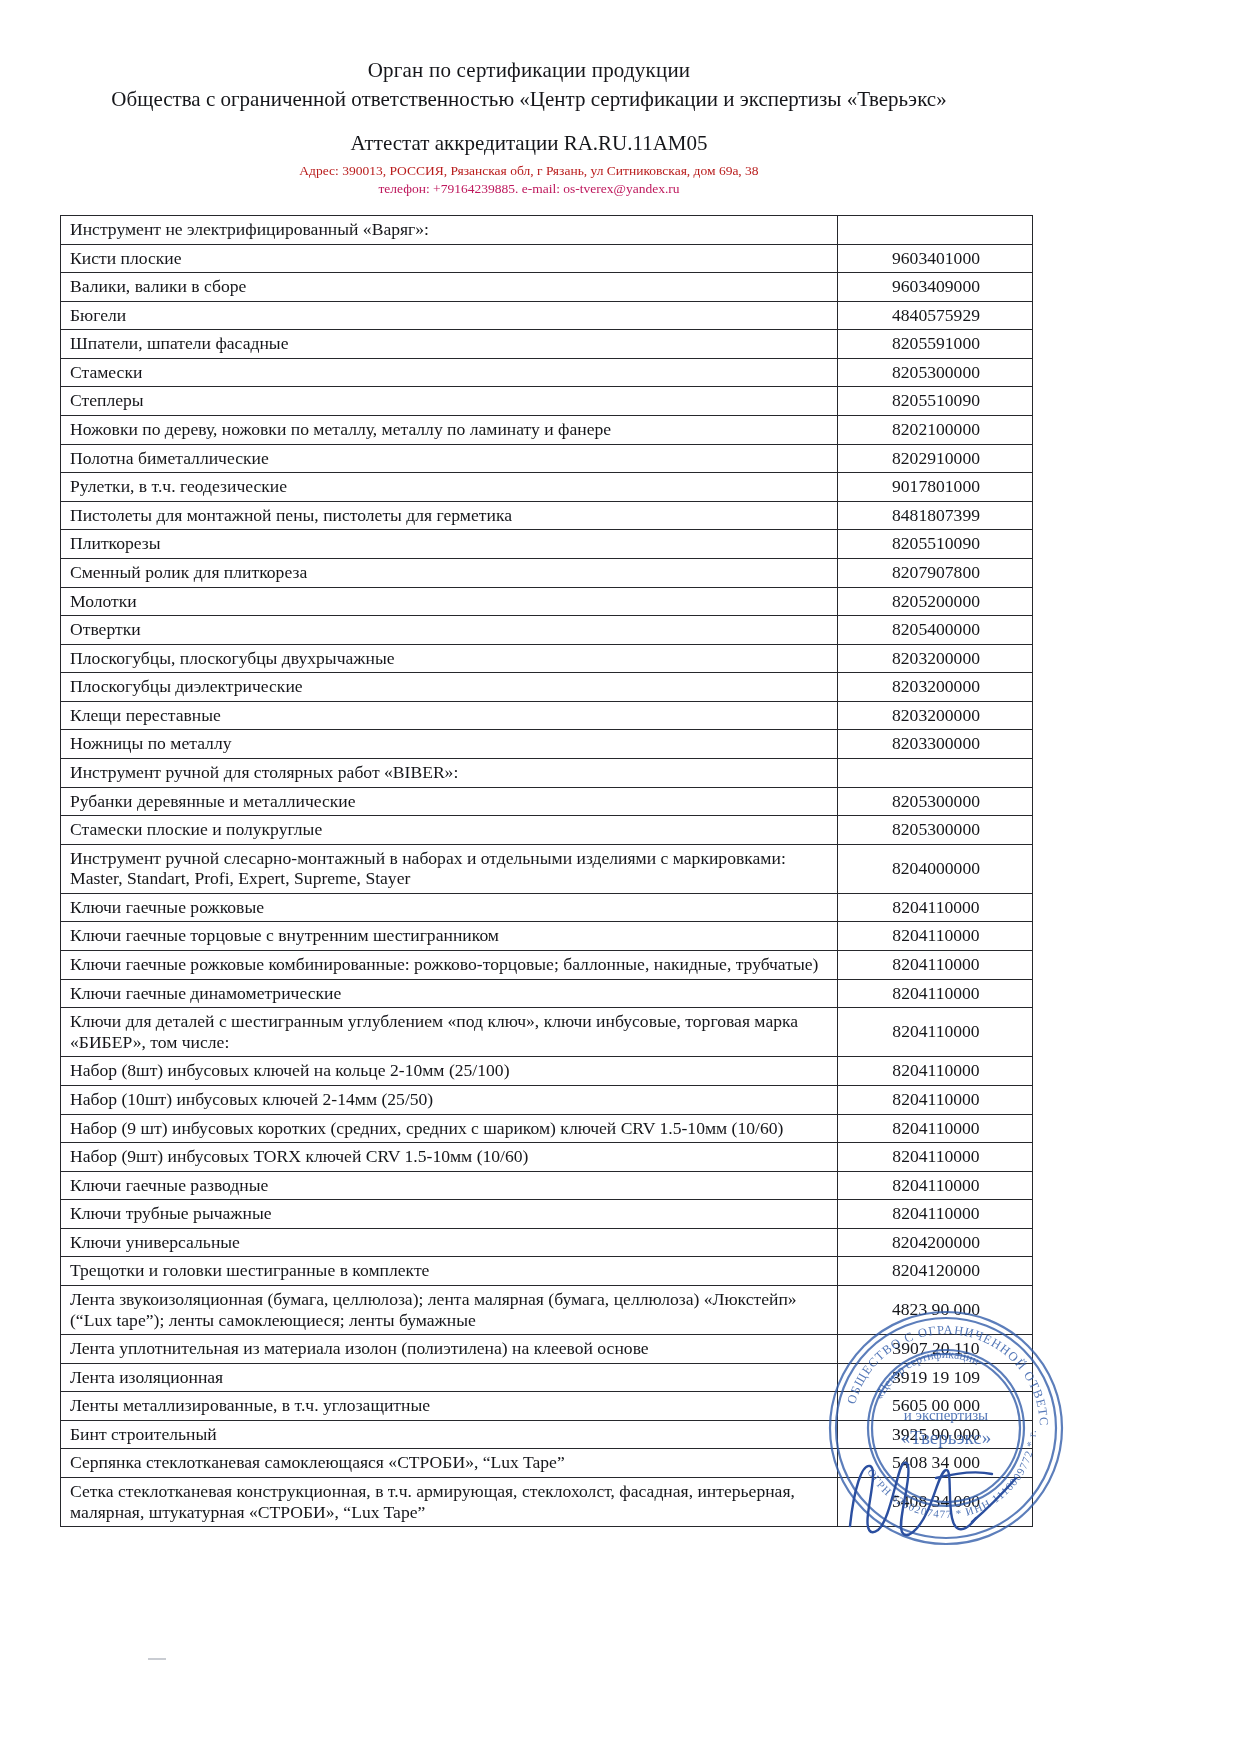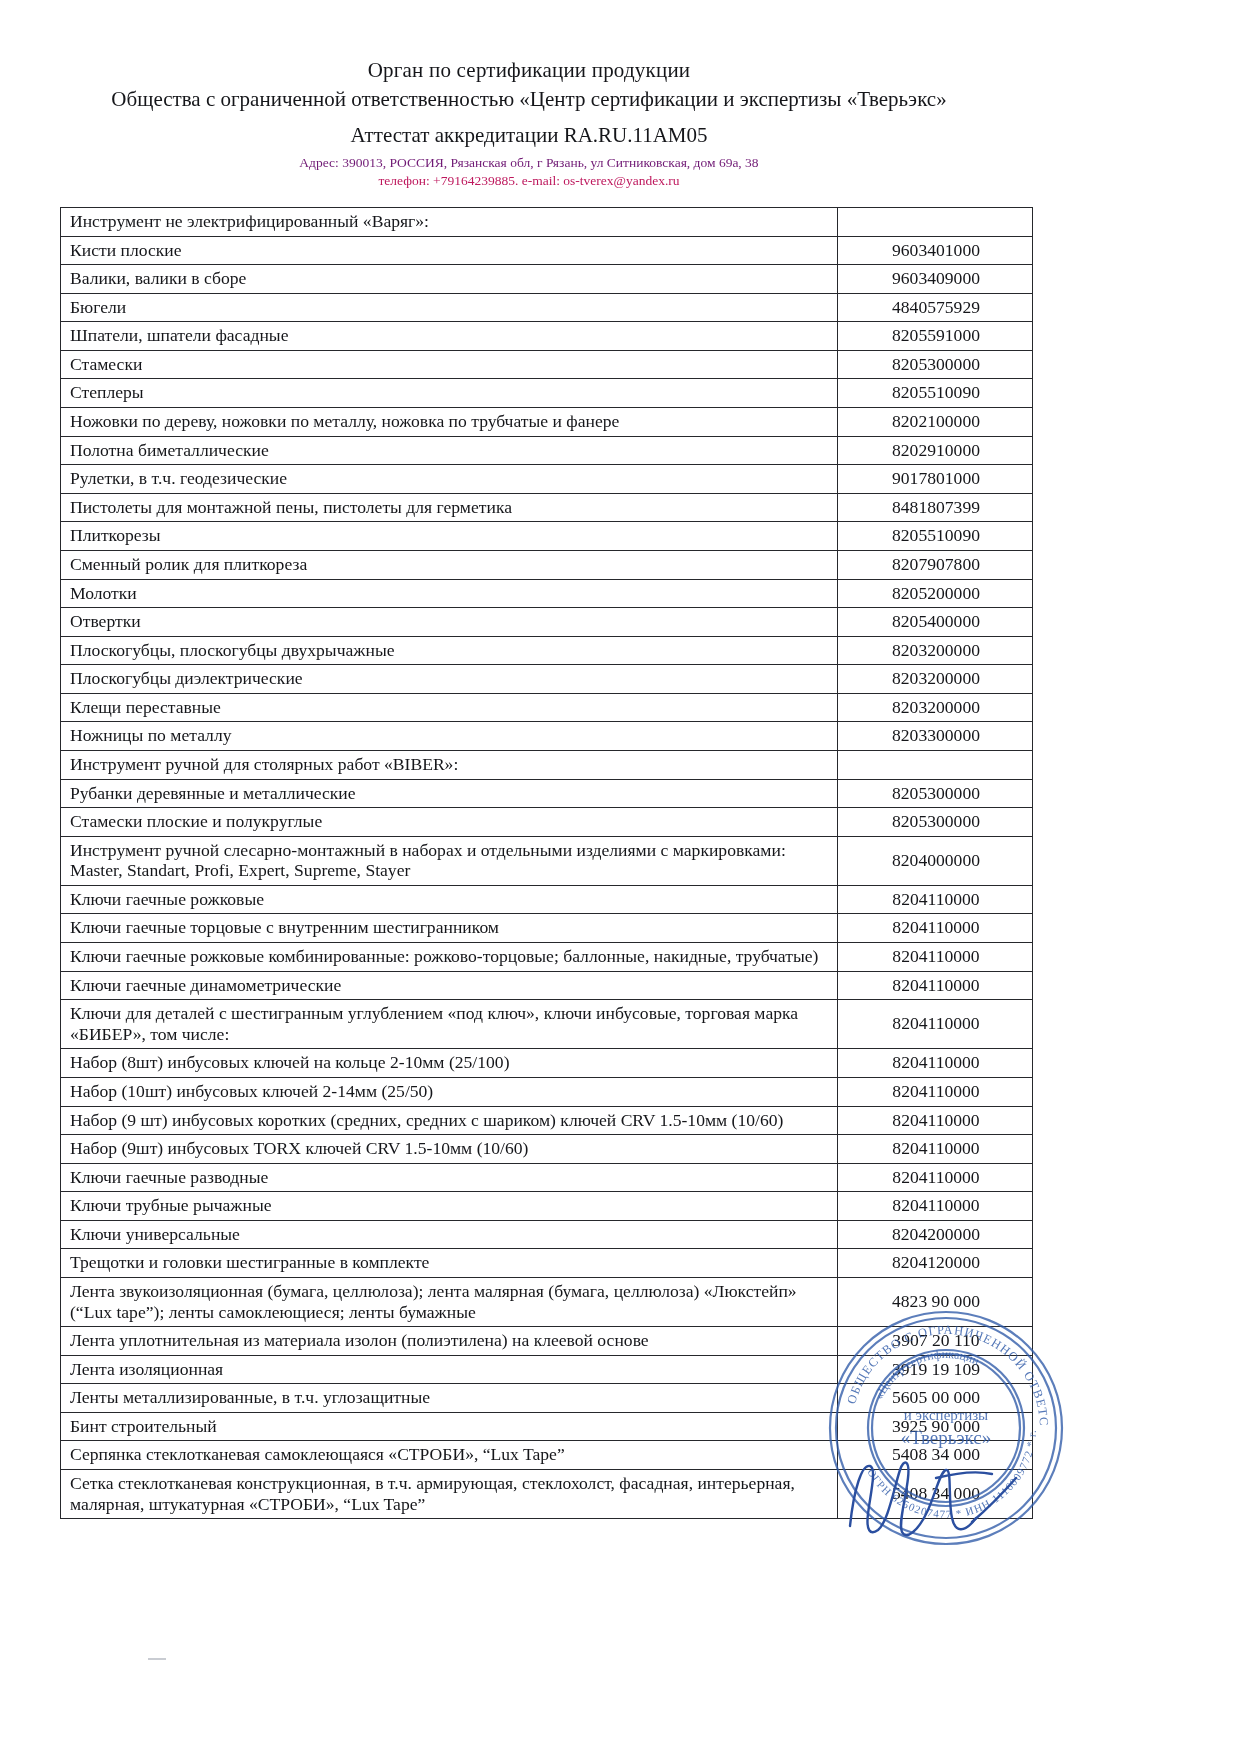--- a/index.html
+++ b/index.html
@@ -31,26 +31,26 @@
   .header .line1 {
     font-size: 21px;
     letter-spacing: .2px;
   }
   .header .line2 {
     font-size: 21px;
     margin-top: 4px;
   }
   .header .line3 {
     font-size: 21px;
-    margin-top: 11px;
+    margin-top: 19px;
   }
   .header .line4 {
     font-size: 13.5px;
     margin-top: 7px;
-    color: #701a75;
+    color: #b91c1c;
   }
   .header .line5 {
     font-size: 13.5px;
     margin-top: 2px;
     color: #be185d;
   }
 
   
   .table-wrap {
     margin: 18px auto 0 auto;
@@ -153,21 +153,21 @@
           </tr>
           <tr>
             <td class="name">Стамески</td>
             <td class="code">8205300000</td>
           </tr>
           <tr>
             <td class="name">Степлеры</td>
             <td class="code">8205510090</td>
           </tr>
           <tr>
-            <td class="name">Ножовки по дереву, ножовки по металлу, ножовка по трубчатые и фанере</td>
+            <td class="name">Ножовки по дереву, ножовки по металлу, металлу по ламинату и фанере</td>
             <td class="code">8202100000</td>
           </tr>
           <tr>
             <td class="name">Полотна биметаллические</td>
             <td class="code">8202910000</td>
           </tr>
           <tr>
             <td class="name">Рулетки, в т.ч. геодезические</td>
             <td class="code">9017801000</td>
           </tr>

